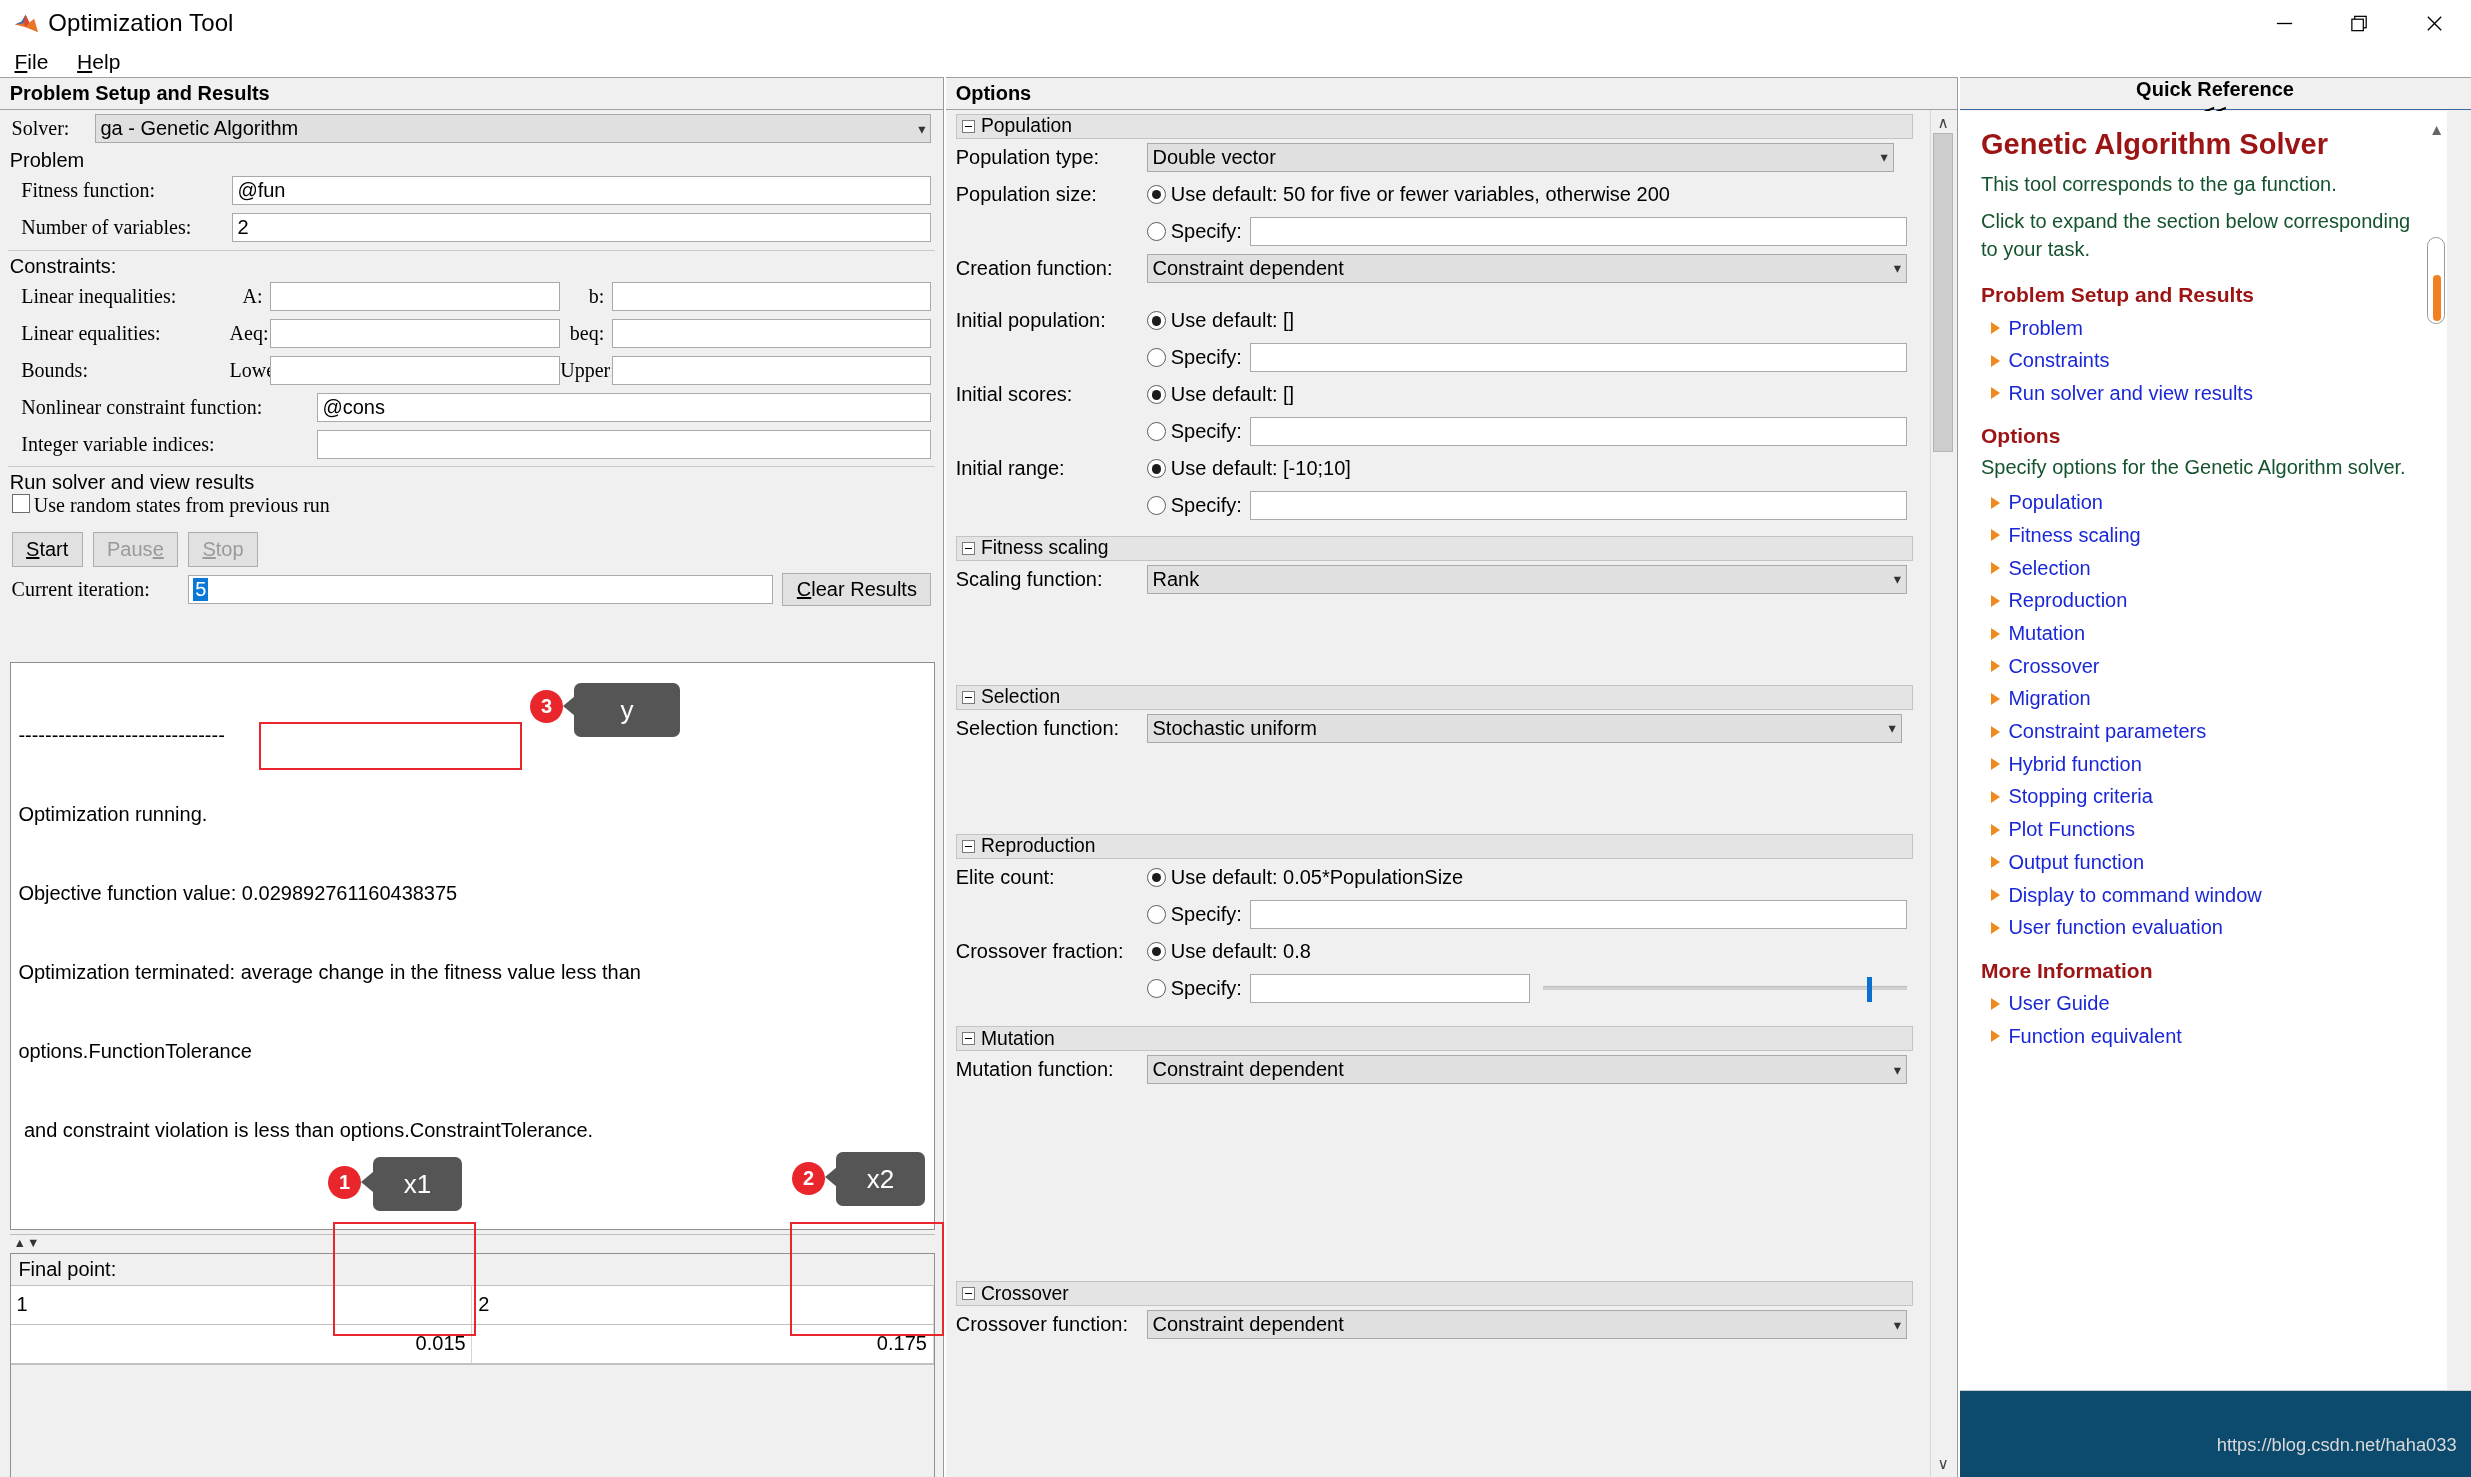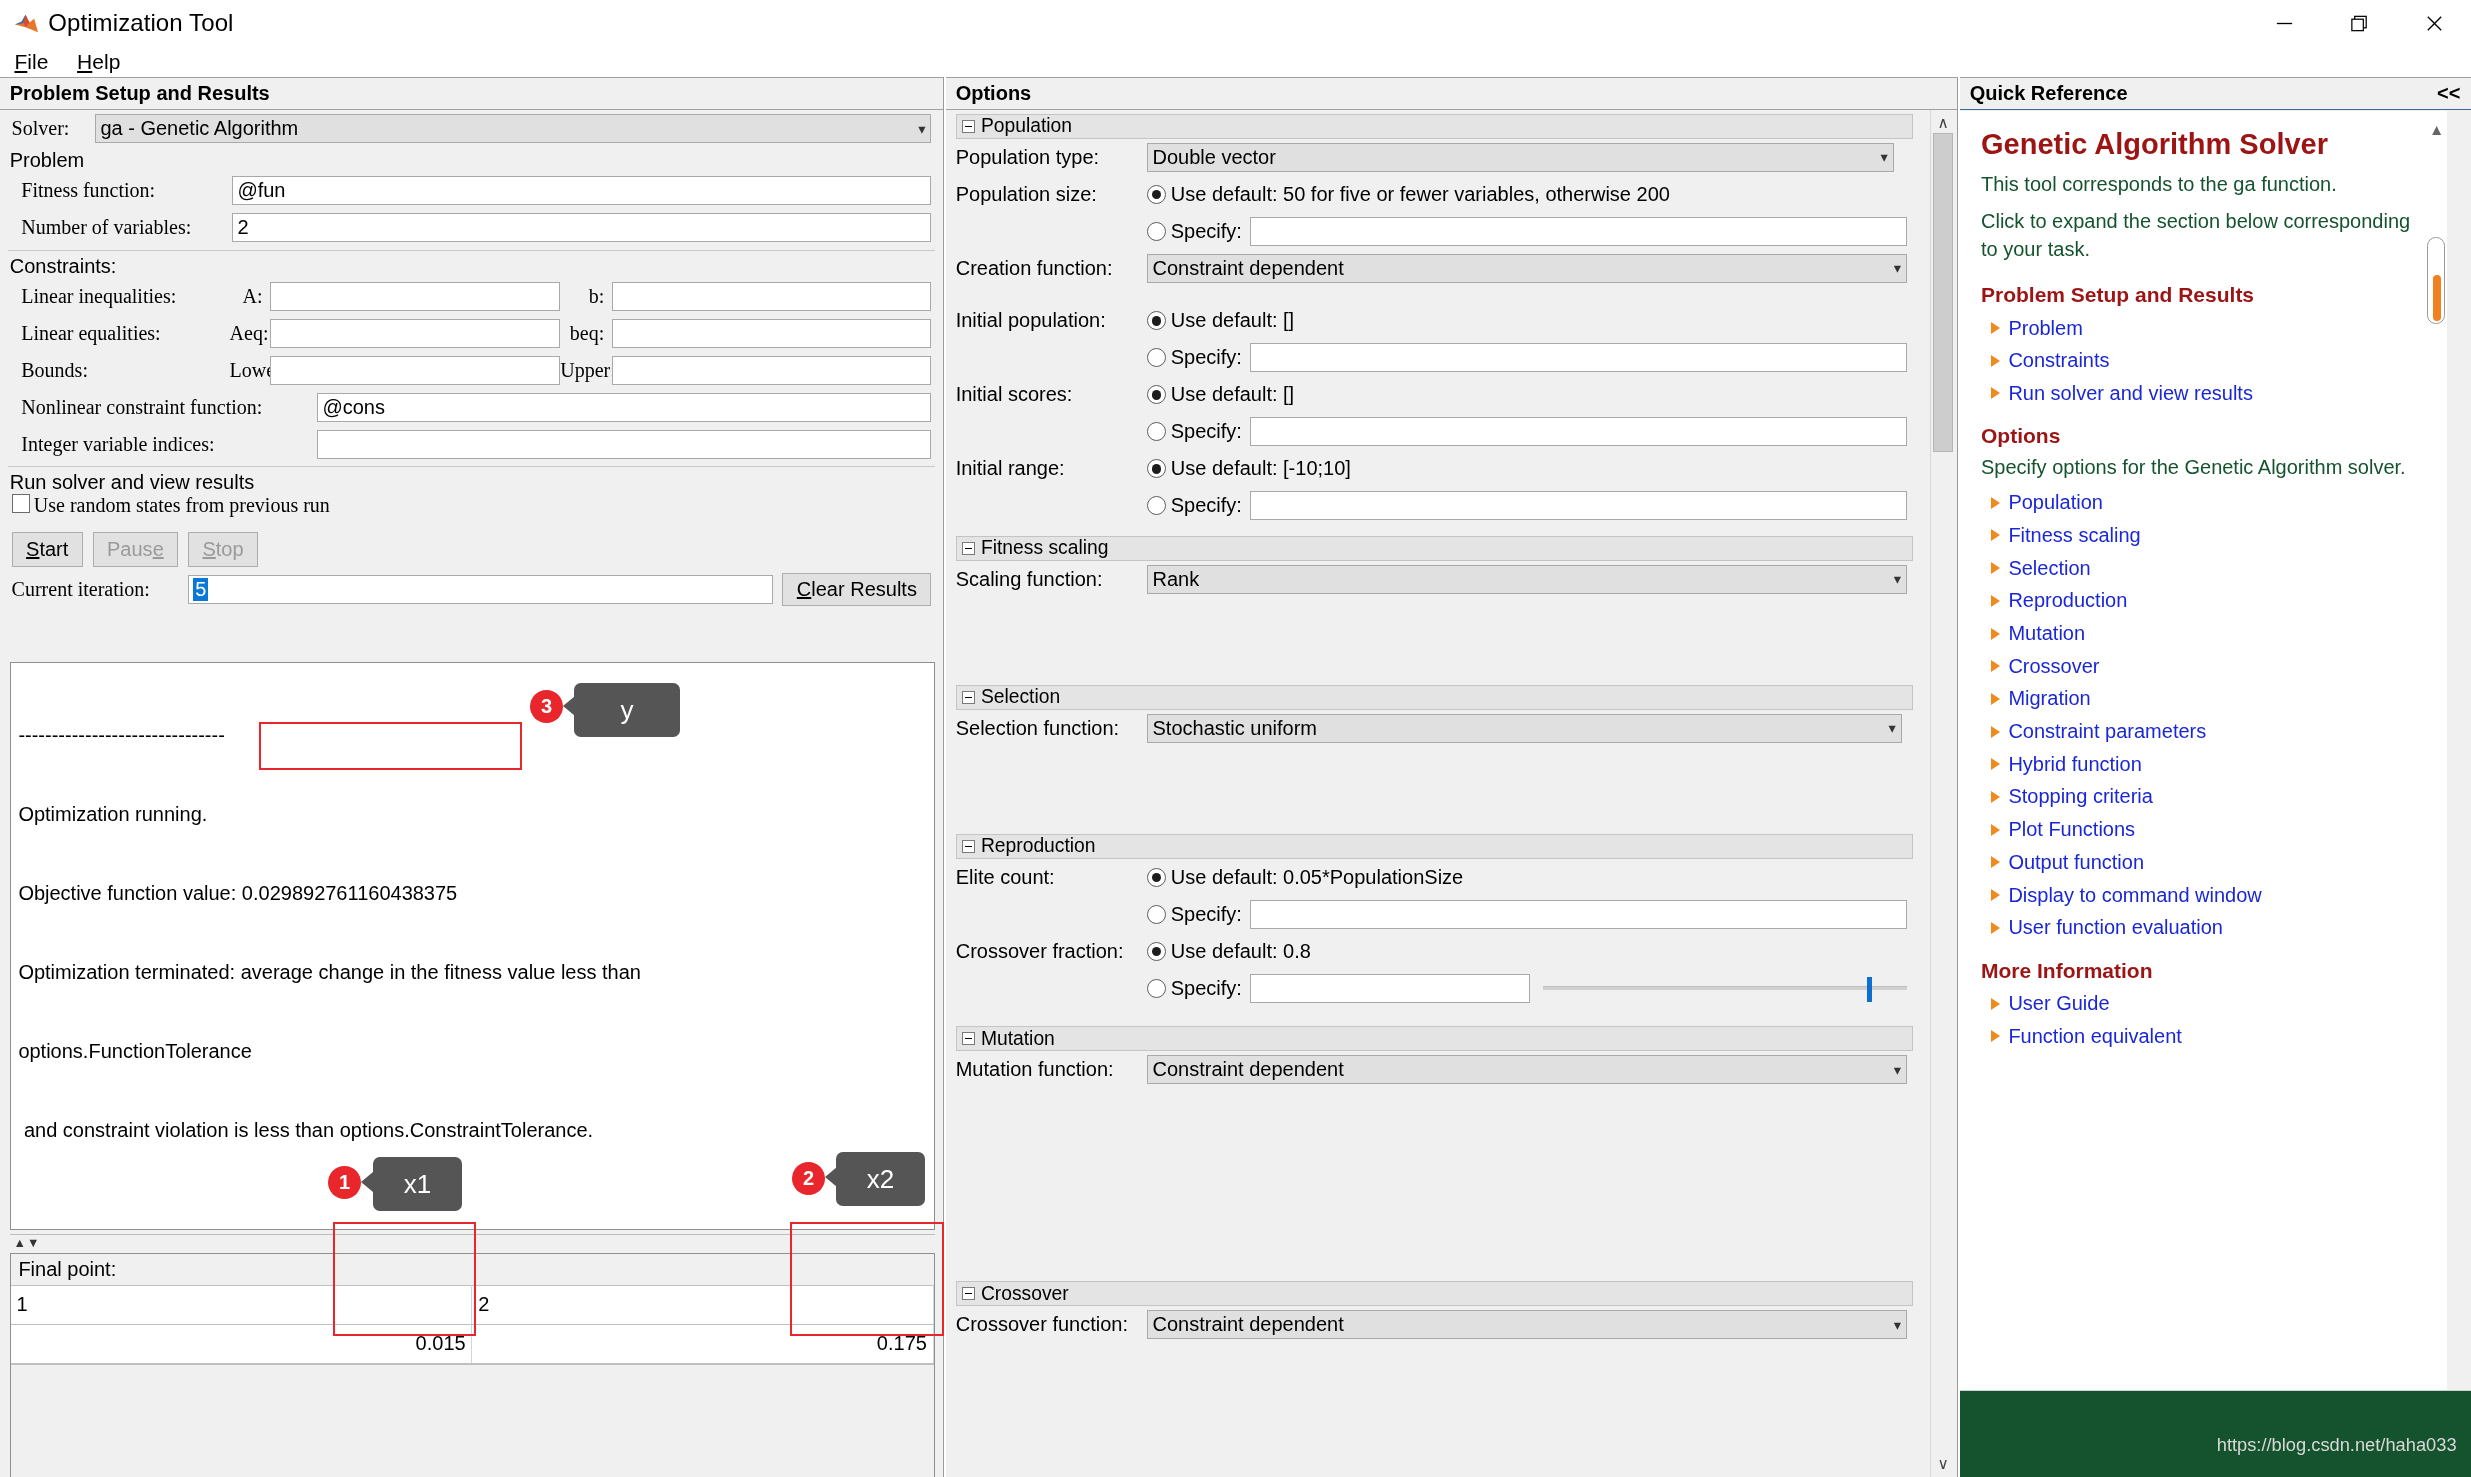--- a/index.html
+++ b/index.html
@@ -173,21 +173,21 @@
     width: 19.3px; height: 319px; background: #cdcdcd; border: 1px solid #b5b5b5;
     position: absolute; top: 23px;
   }
   #opt-scroll .arr { padding: 3.9px 0; }
 
   
   #qr-header {
     height: 33px; background: #f0f0f0;
     border-top: 1px solid #a0a0a0; border-bottom: 1px solid #3d6a9e;
     display: flex; align-items: center; justify-content: space-between;
-    padding: 0 11.6px 0 9.7px; font-size: 20px; font-weight: bold; color: #000;
+    padding: 0 11.6px 0 9.7px; font-size: 20px; font-weight: bold; color: #000; flex-direction: column;
   }
   #qr-body {
     position: absolute; left: 0; top: 34px; width: 487px; bottom: 87px;
     background: #ffffff; padding: 11.6px 15.4px 0 21px; overflow: hidden;
     font-family: "Liberation Sans", sans-serif;
   }
   .qr-h1 { font-size: 29px; font-weight: bold; color: #9c1414; margin: 5.8px 0 9.7px 0; }
   .qr-p { font-size: 20px; color: #14532d; line-height: 1.38; margin: 9.7px 0; }
   .qr-h2 { font-size: 21px; font-weight: bold; color: #9c1414; margin: 19.3px 0 5.8px 0; }
   .qr-link {
@@ -207,21 +207,21 @@
   #qr-scroll .thumb2 {
     position: absolute; top: 116px; left: 1px; width: 18.3px; height: 87px;
     border: 1px solid #9a9a9a; border-radius: 8.7px; background: #fff;
   }
   #qr-scroll .thumb2 i {
     position: absolute; left: 4.8px; top: 37px; width: 8.7px; height: 46px;
     background: #f08020; border-radius: 3.9px; display: block;
   }
   #qr-footer {
     position: absolute; left: 0; right: 0; bottom: 0; height: 87px;
-    background: #14532d; border-top: 1px solid #d0d0d0;
+    background: #0c4a6e; border-top: 1px solid #d0d0d0;
   }
   #watermark {
     position: absolute; right: 15.4px; bottom: 21px; font-size: 18.3px;
     color: #d8d8d8; white-space: nowrap;
   }
 
   
   .anno-box {
     position: absolute; border: 2.9px solid #e8262b; pointer-events: none;
   }

